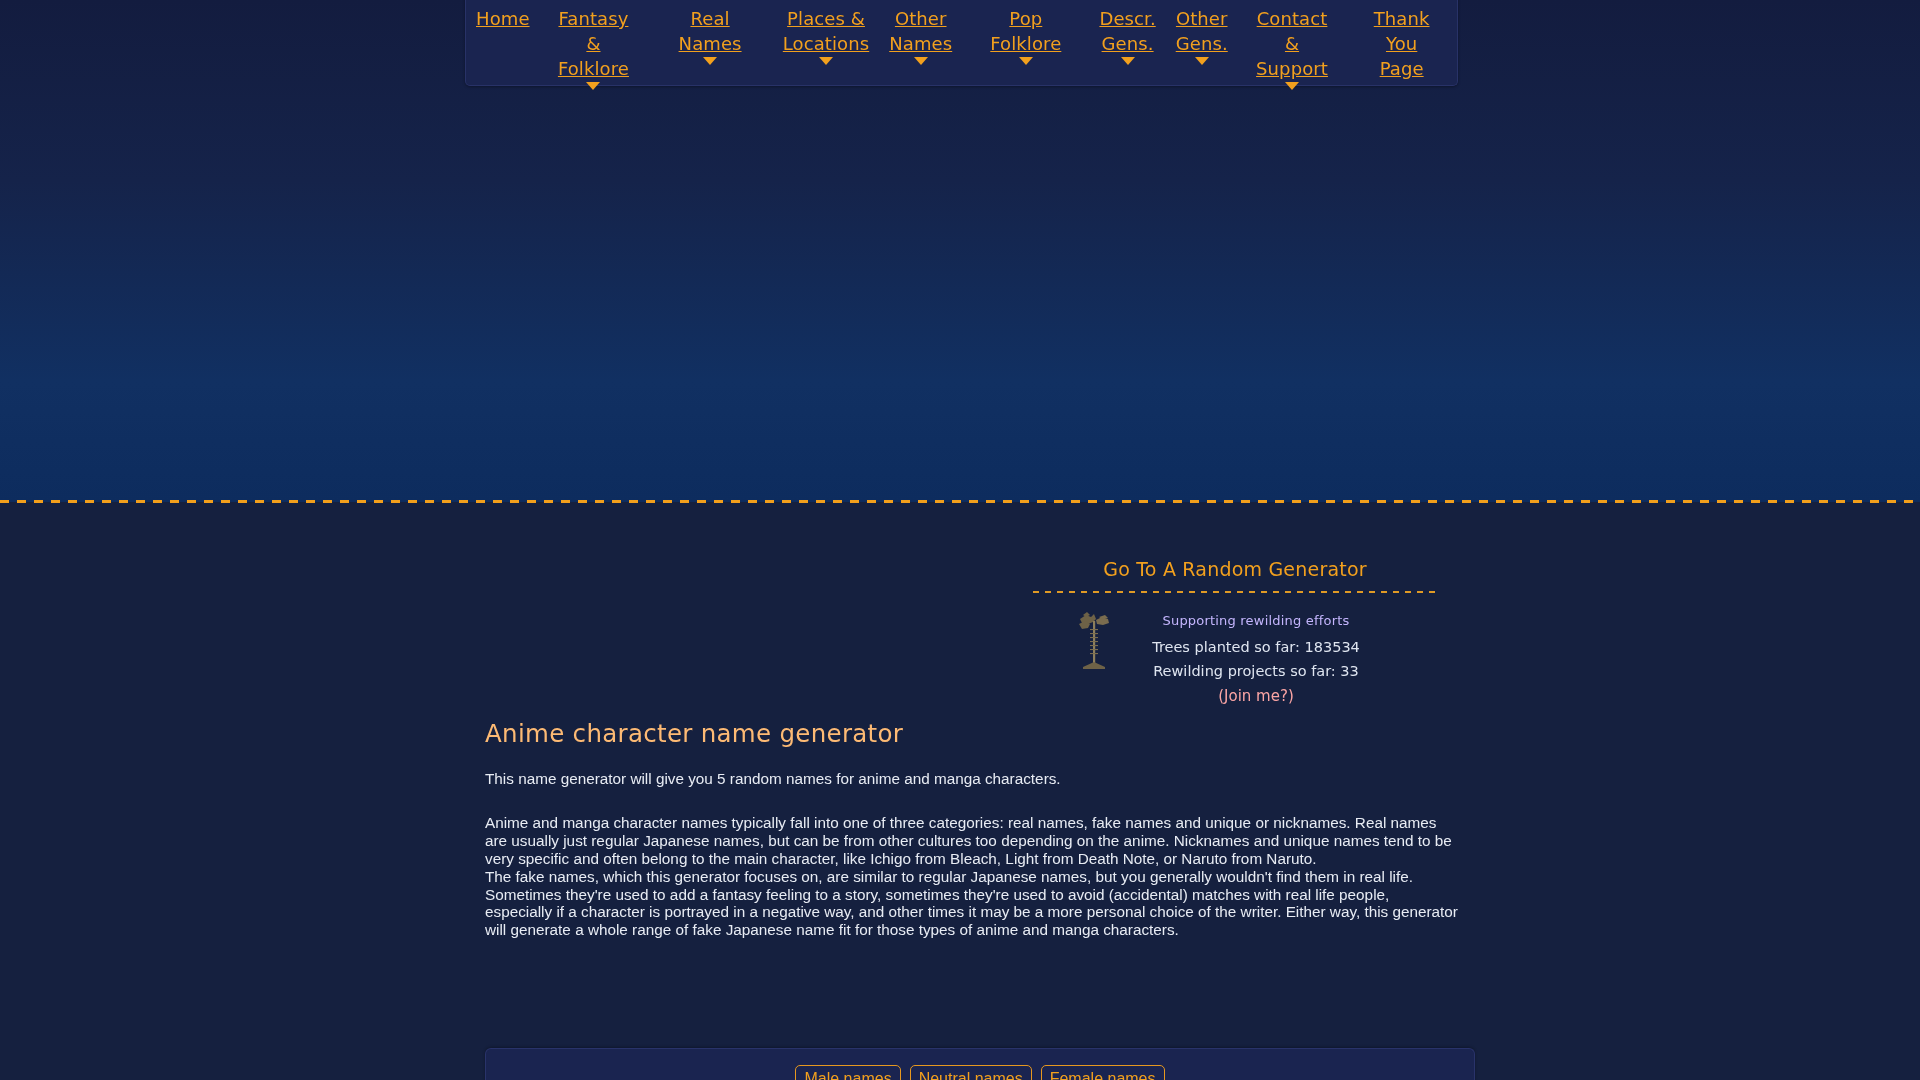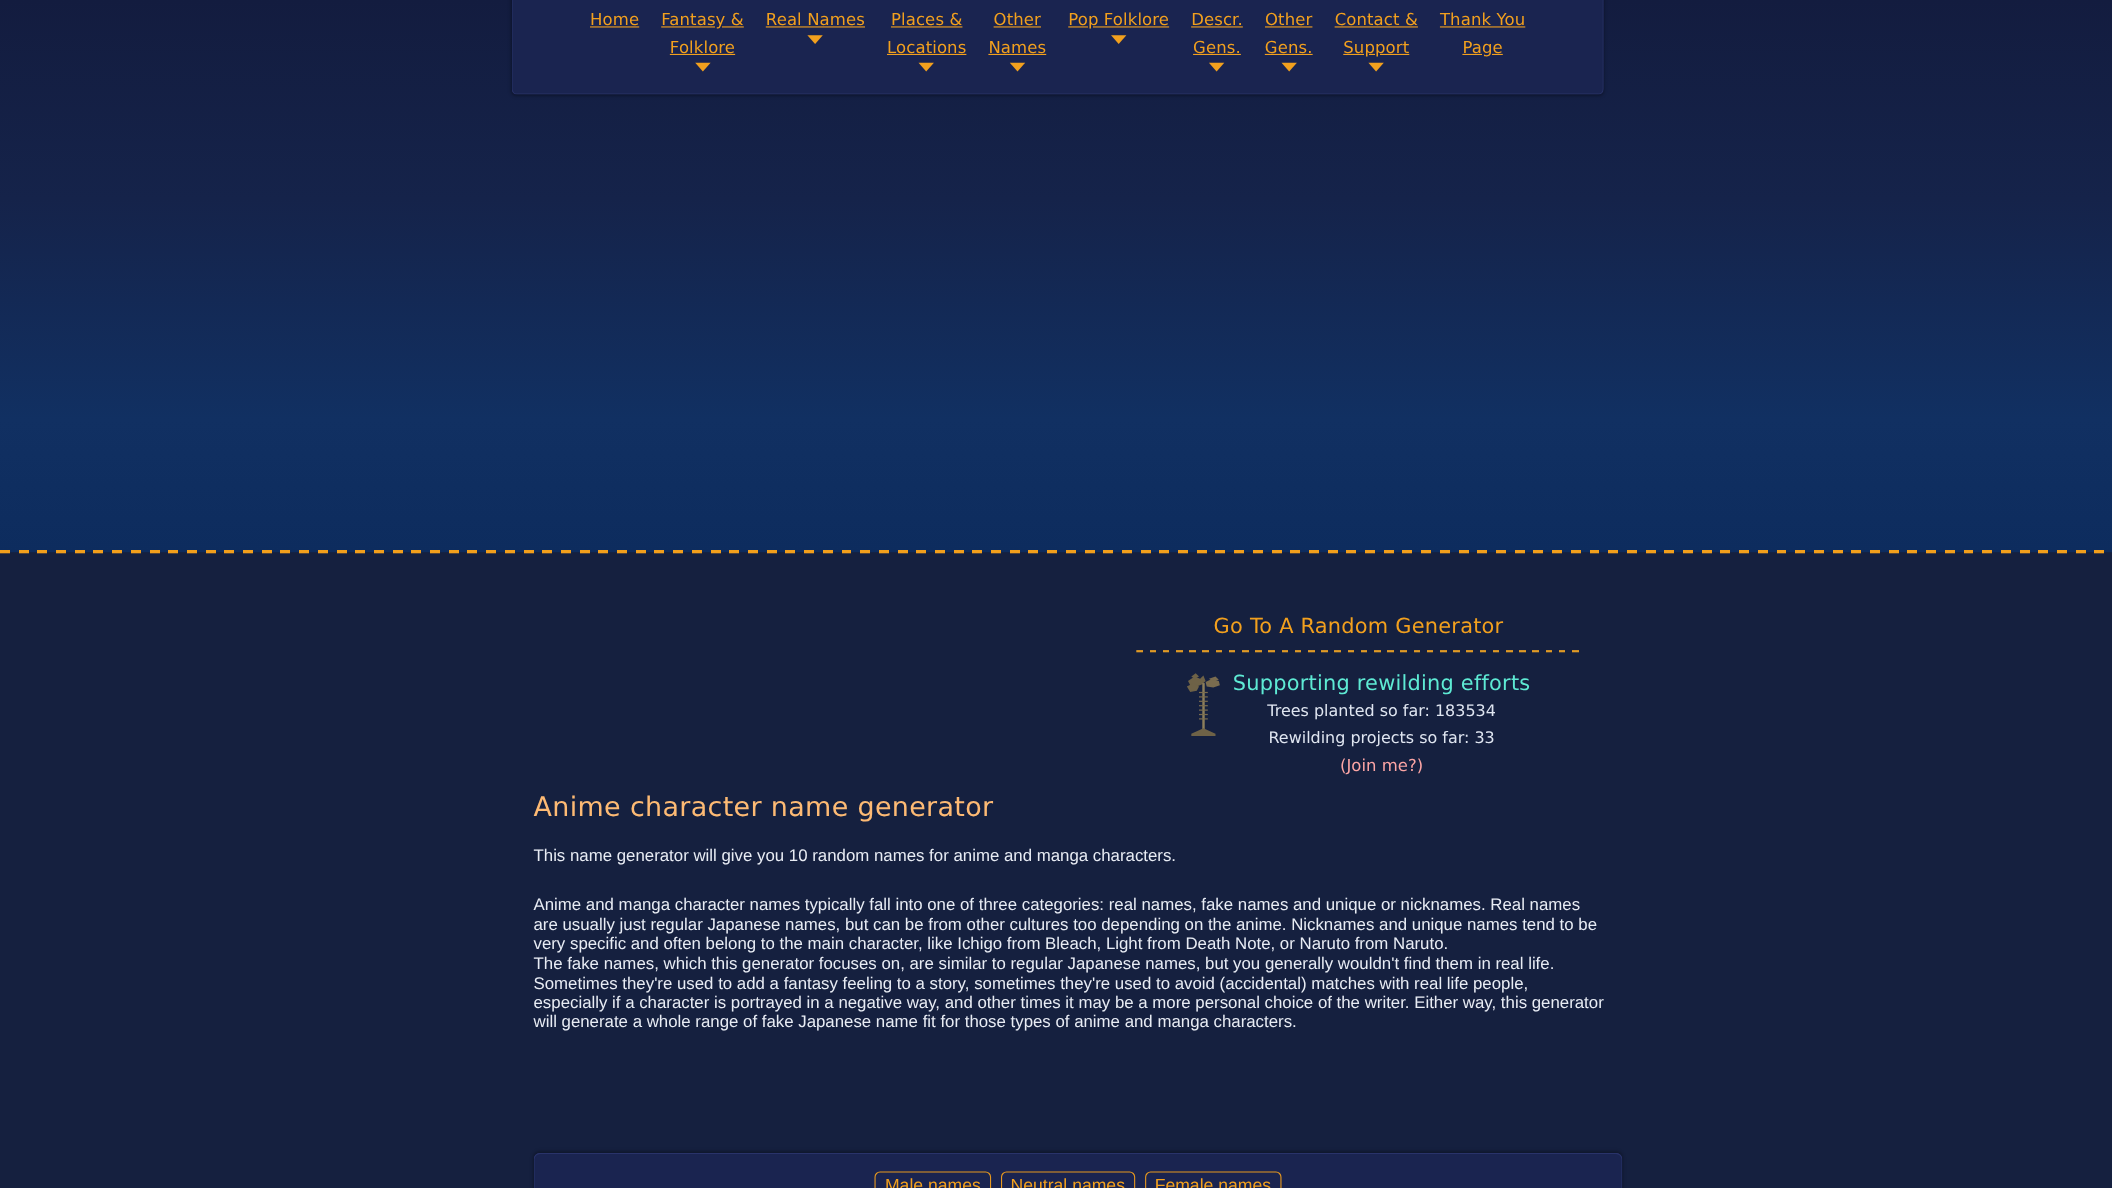--- a/index.html
+++ b/index.html
@@ -52,21 +52,21 @@
     box-shadow: 0 1px 3px rgba(0,0,0,0.35);
     display: flex;
     align-items: flex-start;
     justify-content: center;
     padding-top: 14px;
   }
 
   .nav-item {
     color: #f2a01e;
     font-family: "DejaVu Sans", sans-serif;
-    font-size: 15px;
+    font-size: 18px;
     line-height: 25px;
     text-align: center;
     padding: 6px 10px 0 10px;
     cursor: pointer;
     white-space: pre-line;
     letter-spacing: 0.1px;
   }
 
   .nav-label { display: block; }
 
@@ -119,23 +119,23 @@
 
   #tree-icon {
     position: absolute;
     left: 47px;
     top: 2px;
     width: 34px;
     height: 62px;
   }
 
   #rewilding-title {
-    color: #5eead4;
-    font-family: "DejaVu Sans", sans-serif;
-    font-size: 19px;
+    color: #c4b5fd;
+    font-family: "DejaVu Sans", sans-serif;
+    font-size: 13px;
     line-height: 24px;
     letter-spacing: 0.2px;
   }
 
   .rewild-stat {
     color: #dfe5f0;
     font-family: "DejaVu Sans", sans-serif;
     font-size: 14.5px;
     line-height: 20px;
     margin-top: 4px;
@@ -276,21 +276,21 @@
 
     <div class="rewild-stat">Rewilding projects so far: 33</div>
 
     <a id="join-me" href="#">(Join me?)</a>
   </div>
 </div>
 
 <div id="main">
   <h1 id="page-title">Anime character name generator</h1>
 
-  <p class="body-para">This name generator will give you 10 random names for anime and manga characters.</p>
+  <p class="body-para">This name generator will give you 5 random names for anime and manga characters.</p>
 
   <p class="body-para tight">Anime and manga character names typically fall into one of three categories: real names, fake names and unique or nicknames. Real names are usually just regular Japanese names, but can be from other cultures too depending on the anime. Nicknames and unique names tend to be very specific and often belong to the main character, like Ichigo from Bleach, Light from Death Note, or Naruto from Naruto.</p>
 
   <p class="body-para run-on">The fake names, which this generator focuses on, are similar to regular Japanese names, but you generally wouldn't find them in real life. Sometimes they're used to add a fantasy feeling to a story, sometimes they're used to avoid (accidental) matches with real life people, especially if a character is portrayed in a negative way, and other times it may be a more personal choice of the writer. Either way, this generator will generate a whole range of fake Japanese name fit for those types of anime and manga characters.</p>
 
 
 </div>
 
 <div id="gen-panel">
   <div id="gen-buttons">

